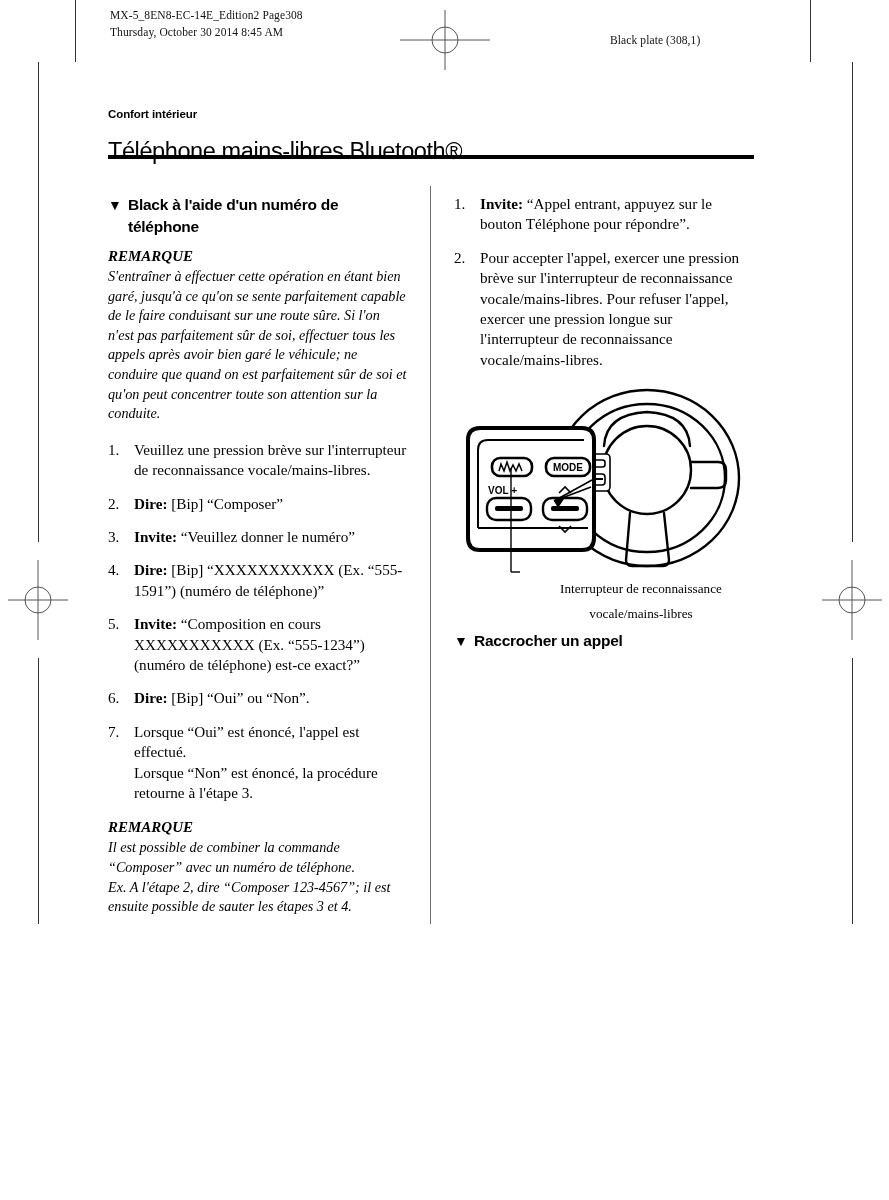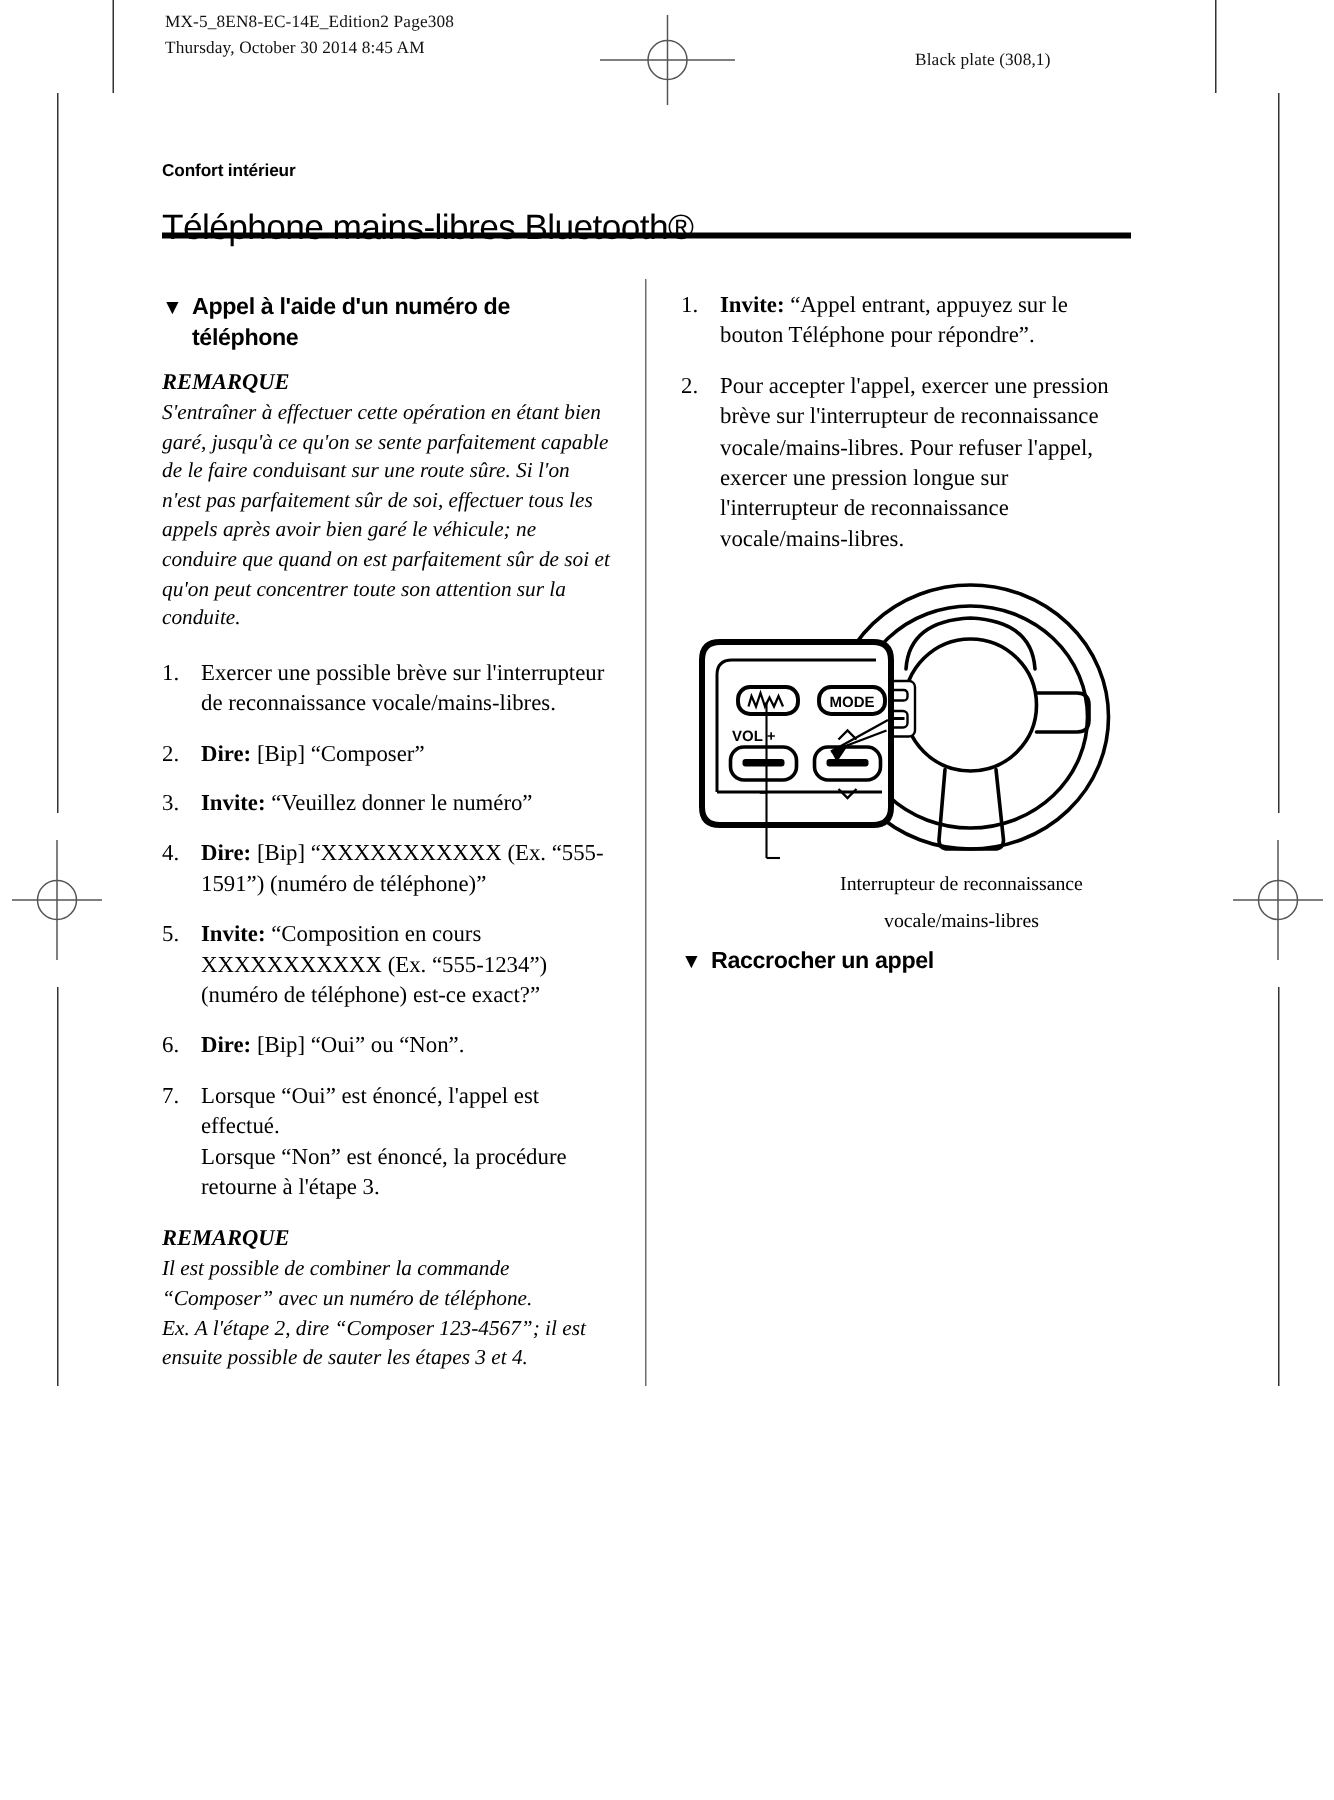--- a/index.html
+++ b/index.html
@@ -256,31 +256,31 @@
 
   <div class="eyebrow">Confort intérieur</div>
   <h1 class="page-title">Téléphone mains-libres Bluetooth®</h1>
   <div class="title-rule"></div>
 
   <div class="col-divider"></div>
 
   <div class="col col-left">
 
     <div class="sec-head">
-      <span class="tri">▼</span><span>Appel à l'aide d'un numéro de téléphone</span>
+      <span class="tri">▼</span><span>Black à l'aide d'un numéro de téléphone</span>
     </div>
 
     <div class="remarque-title">REMARQUE</div>
     <p class="remarque-body">S'entraîner à effectuer cette opération en étant bien garé, jusqu'à ce qu'on se sente parfaitement capable de le faire conduisant sur une route sûre. Si l'on n'est pas parfaitement sûr de soi, effectuer tous les appels après avoir bien garé le véhicule; ne conduire que quand on est parfaitement sûr de soi et qu'on peut concentrer toute son attention sur la conduite.</p>
 
     <div class="spacer-16"></div>
 
     <ol class="steps">
       <li>
-        <span class="num">1.</span><span class="lbl"></span><span>Exercer une possible brève sur l'interrupteur de reconnaissance vocale/mains-libres.</span>
+        <span class="num">1.</span><span class="lbl"></span><span>Veuillez une pression brève sur l'interrupteur de reconnaissance vocale/mains-libres.</span>
       </li>
       <li>
         <span class="num">2.</span><span class="lbl">Dire:</span> <span>[Bip] “Composer”</span>
       </li>
       <li>
         <span class="num">3.</span><span class="lbl">Invite:</span> <span>“Veuillez donner le numéro”</span>
       </li>
       <li>
         <span class="num">4.</span><span class="lbl">Dire:</span> <span>[Bip] “XXXXXXXXXXX (Ex. “555-1591”) (numéro de téléphone)”</span>
       </li>

